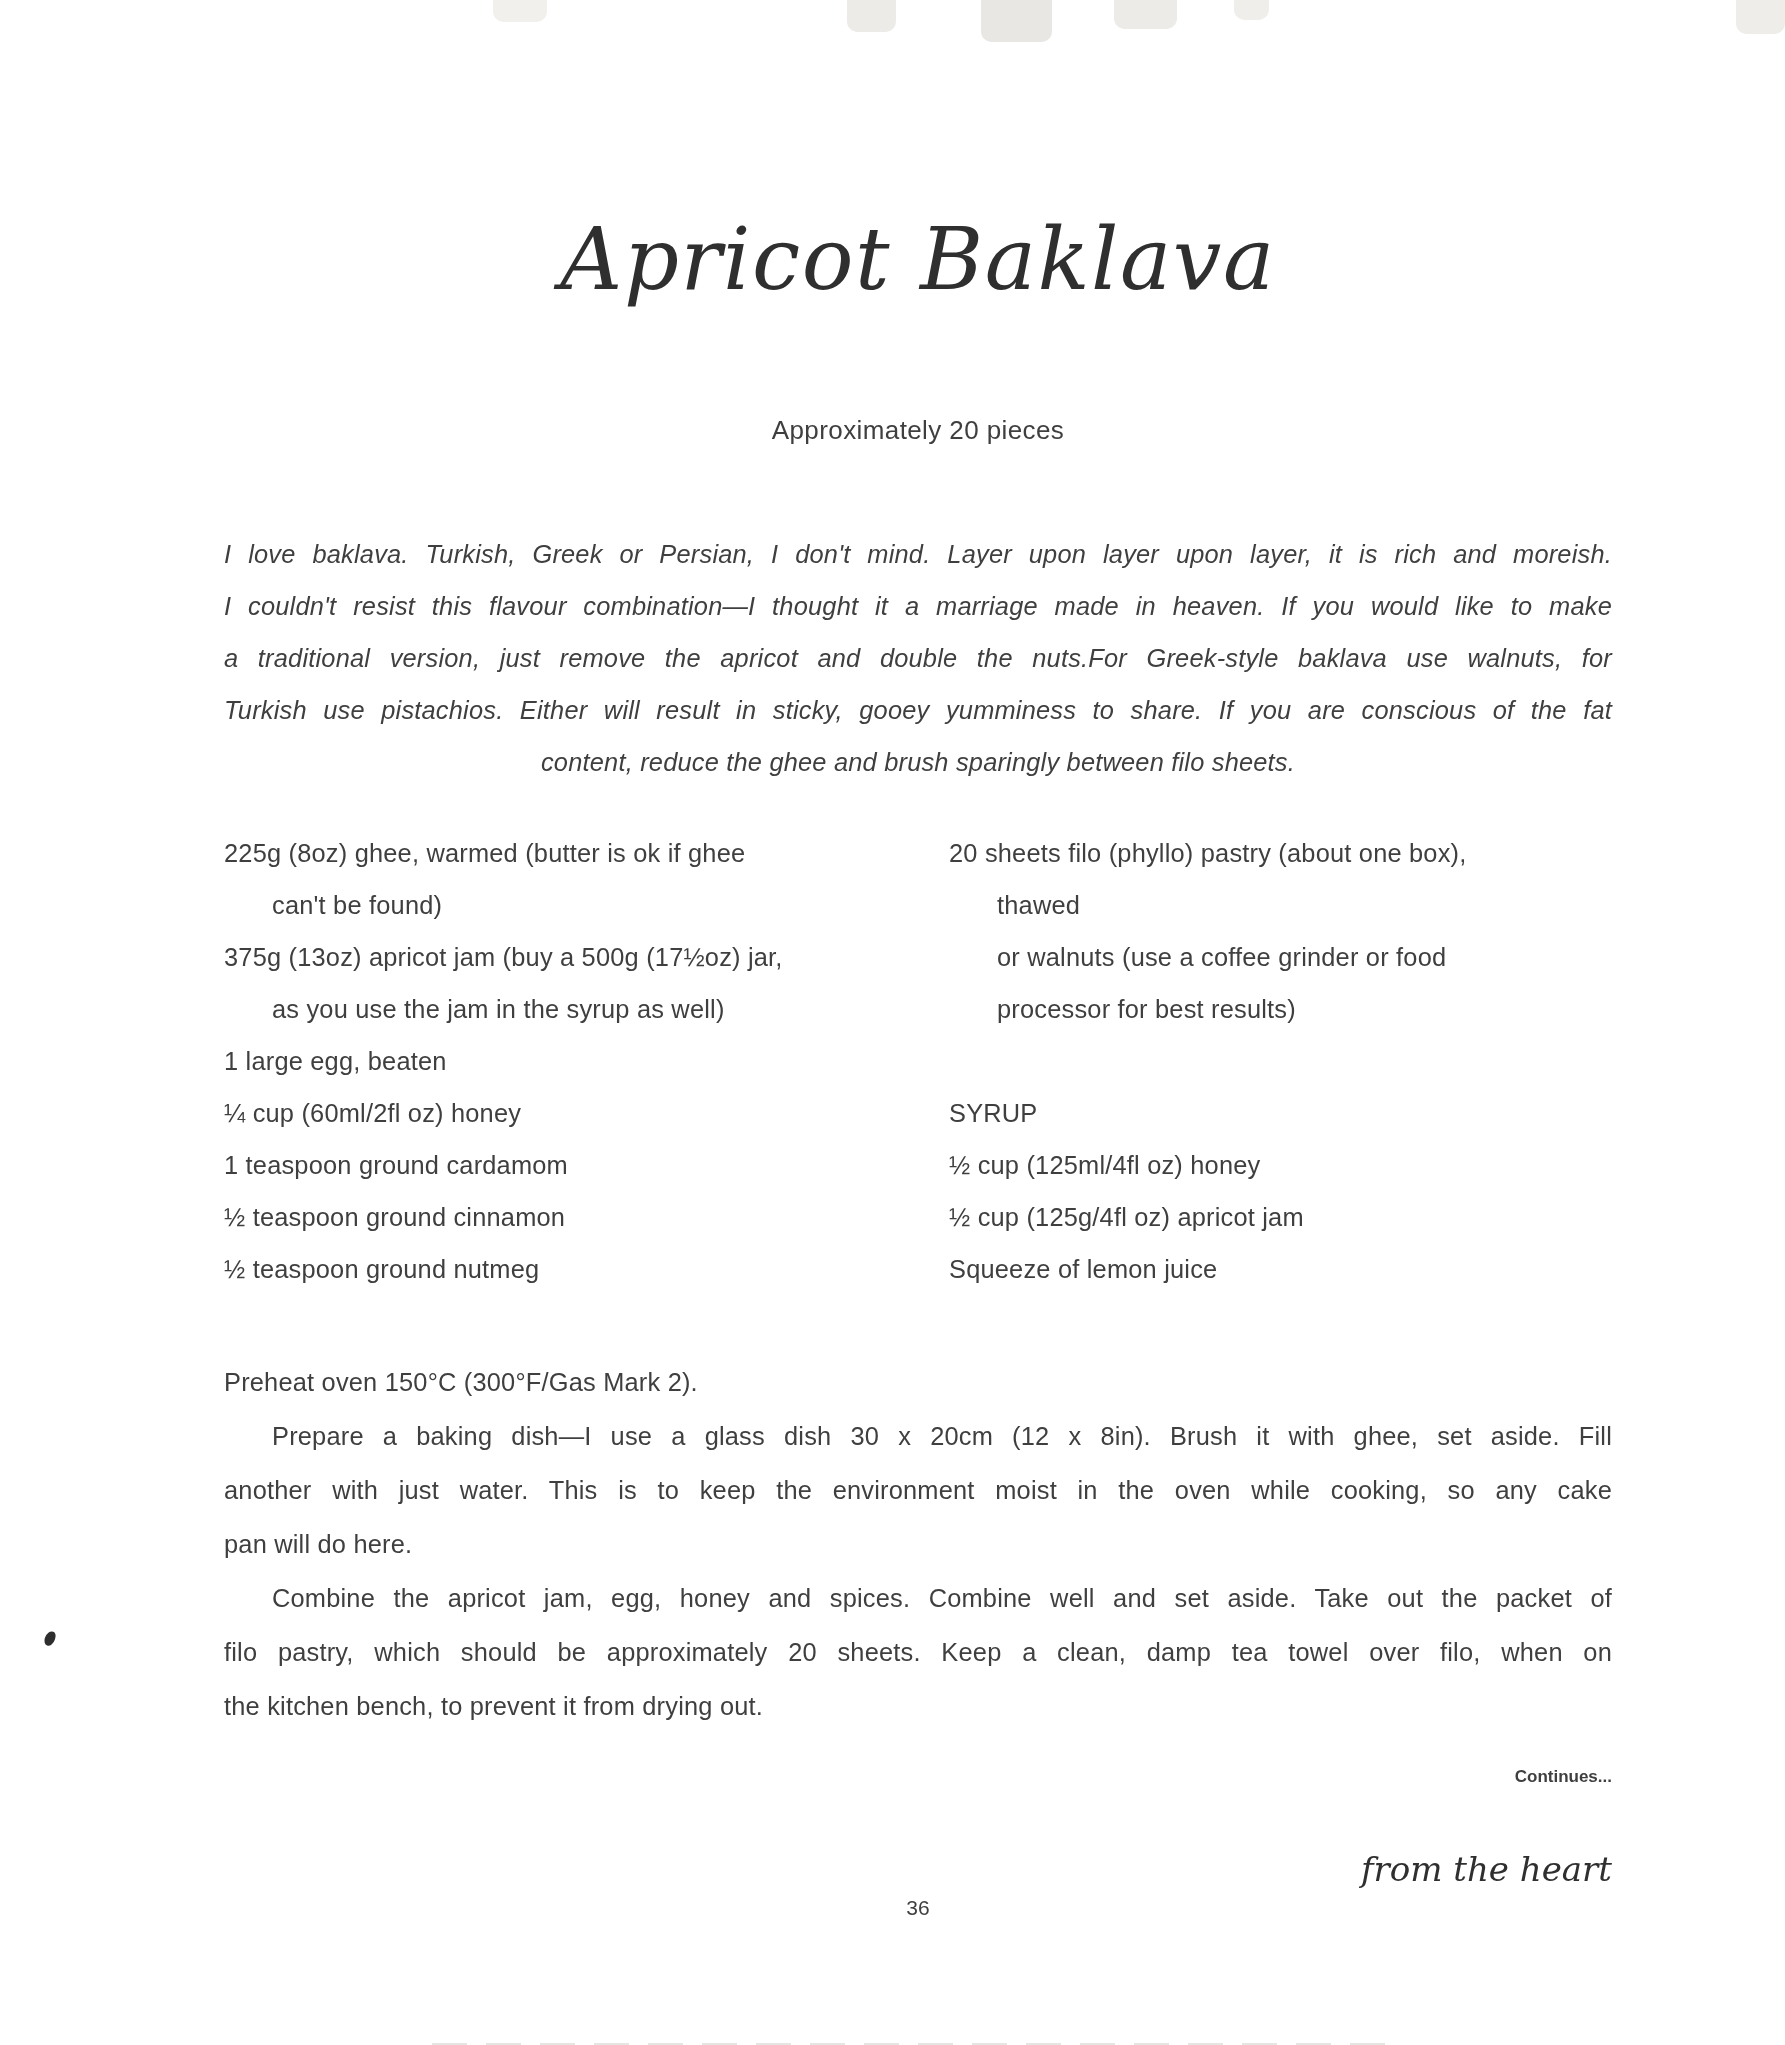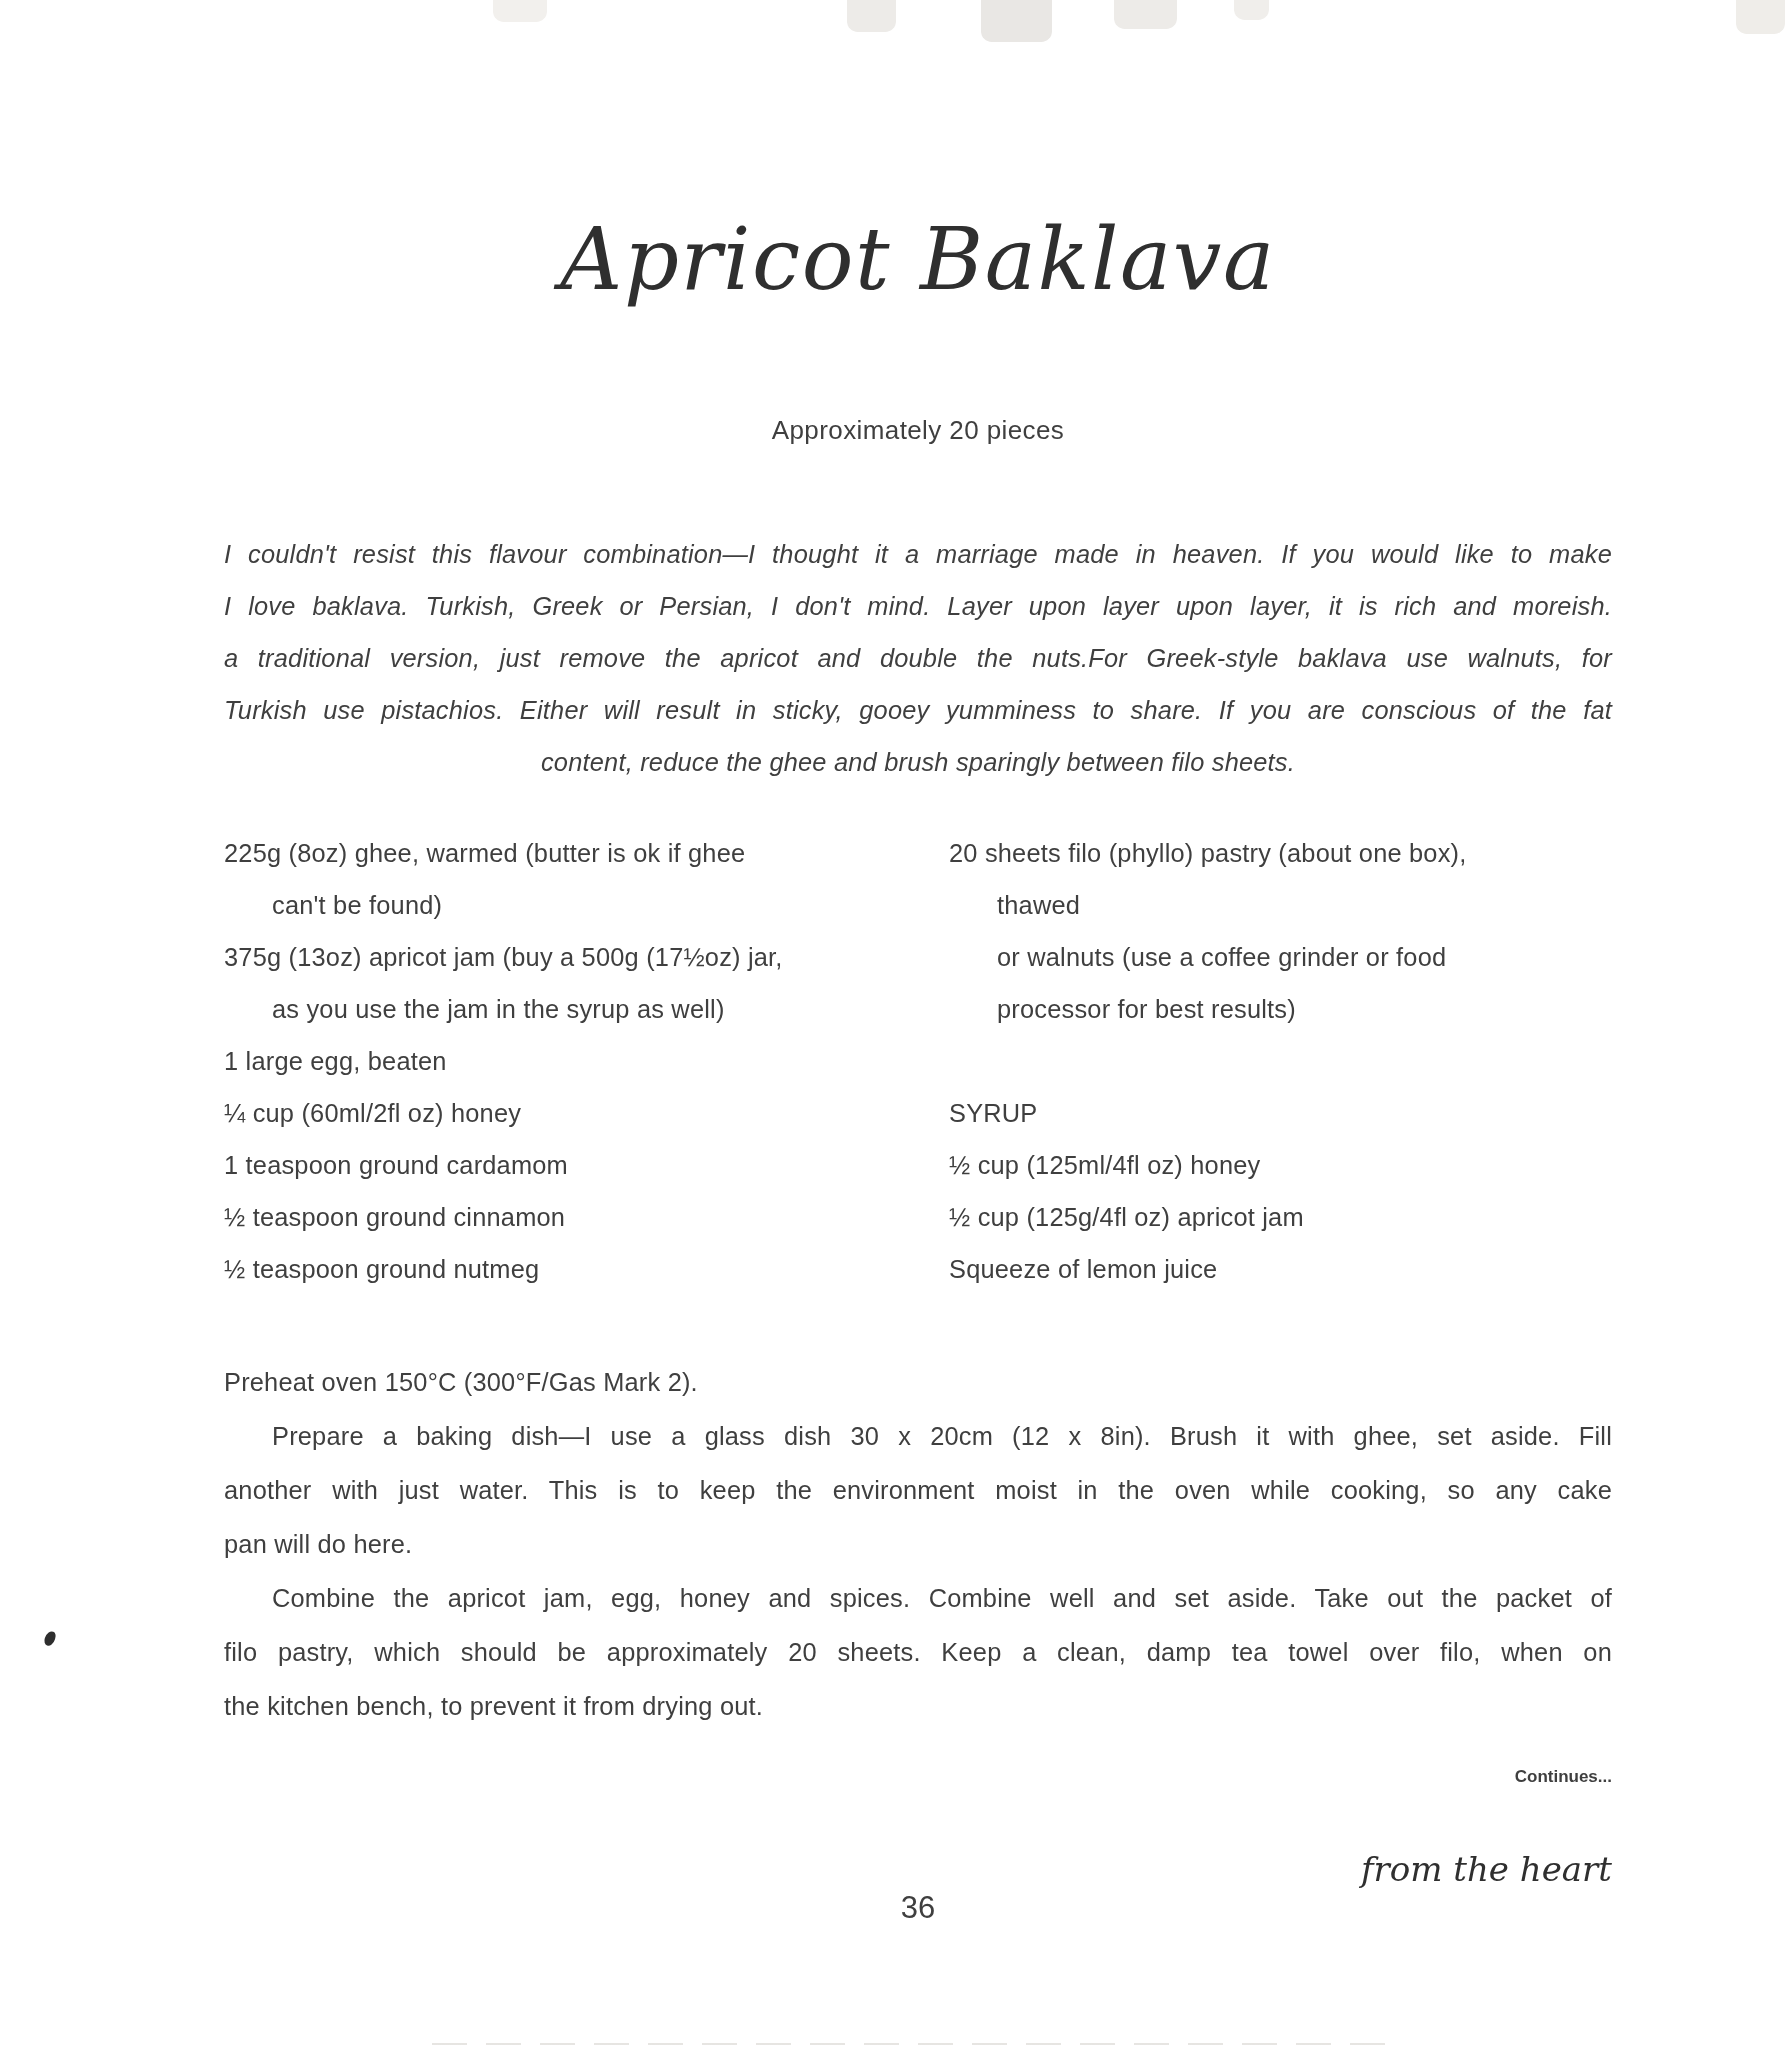--- a/index.html
+++ b/index.html
@@ -87,21 +87,21 @@
     text-align: right;
     font-family: "DejaVu Serif", serif;
     font-style: italic;
     font-size: 34px;
     line-height: 40px;
     color: var(--title);
   }
   .pagenum {
     margin-top: 4.6px;
     text-align: center;
-    font-size: 31px;
+    font-size: 21px;
     line-height: 28px;
     font-weight: 300;
   }
   
   .smudge {
     position: absolute;
     top: 0;
     background: #edebe8;
     border-radius: 0 0 10.8px 10.8px;
   }
@@ -145,22 +145,22 @@
   <div class="speck"></div>
   <div class="bottom-edge"></div>
 
   <div class="content">
 
     <h1 class="title">Apricot Baklava</h1>
 
     <div class="yield">Approximately 20 pieces</div>
 
     <div class="intro">
+        <div class="tline al-justify">I love baklava. Turkish, Greek or Persian, I don't mind. Layer upon layer upon layer, it is rich and moreish.</div>
         <div class="tline al-justify">I couldn't resist this flavour combination—I thought it a marriage made in heaven. If you would like to make</div>
-        <div class="tline al-justify">I love baklava. Turkish, Greek or Persian, I don't mind. Layer upon layer upon layer, it is rich and moreish.</div>
         <div class="tline al-justify">a traditional version, just remove the apricot and double the nuts.For Greek-style baklava use walnuts, for</div>
         <div class="tline al-justify">Turkish use pistachios. Either will result in sticky, gooey yumminess to share. If you are conscious of the fat</div>
         <div class="tline al-center">content, reduce the ghee and brush sparingly between filo sheets.</div>
       </div>
 
     <div class="ingredients">
       <div class="col left">
           <div class="tline al-left">225g (8oz) ghee, warmed (butter is ok if ghee</div>
           <div class="tline al-left ind">can't be found)</div>
           <div class="tline al-left">375g (13oz) apricot jam (buy a 500g (17½oz) jar,</div>

